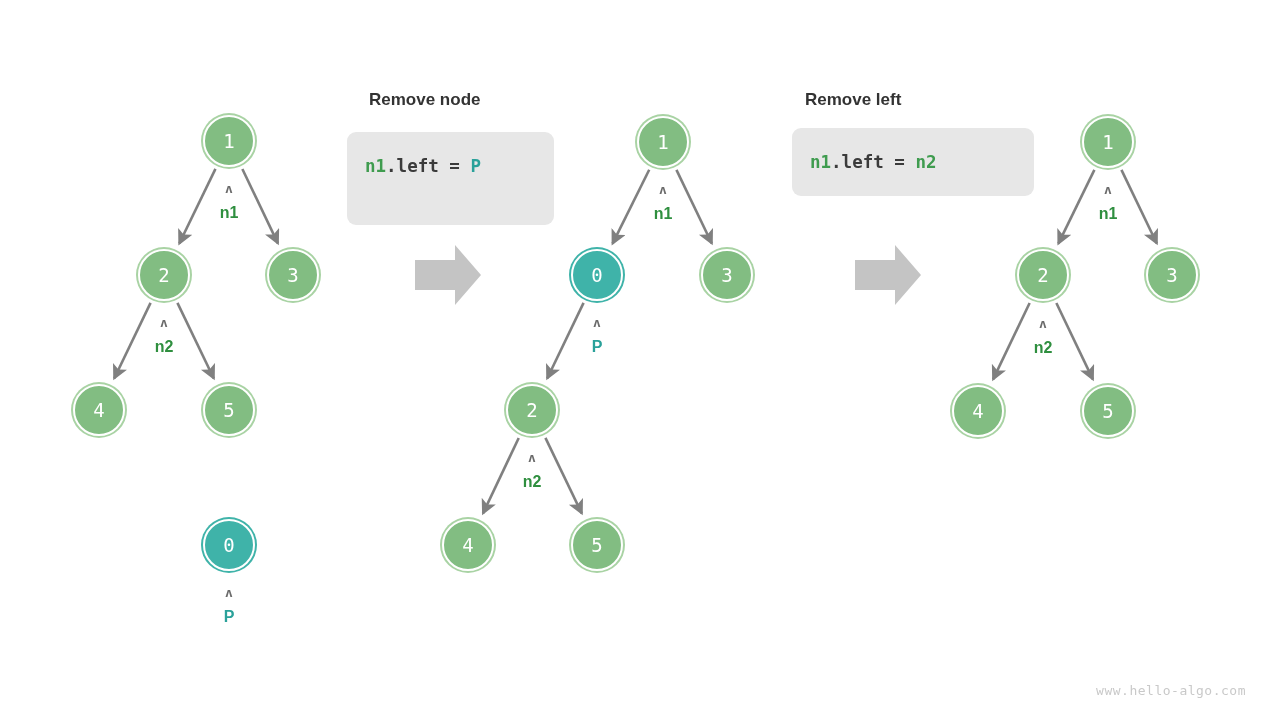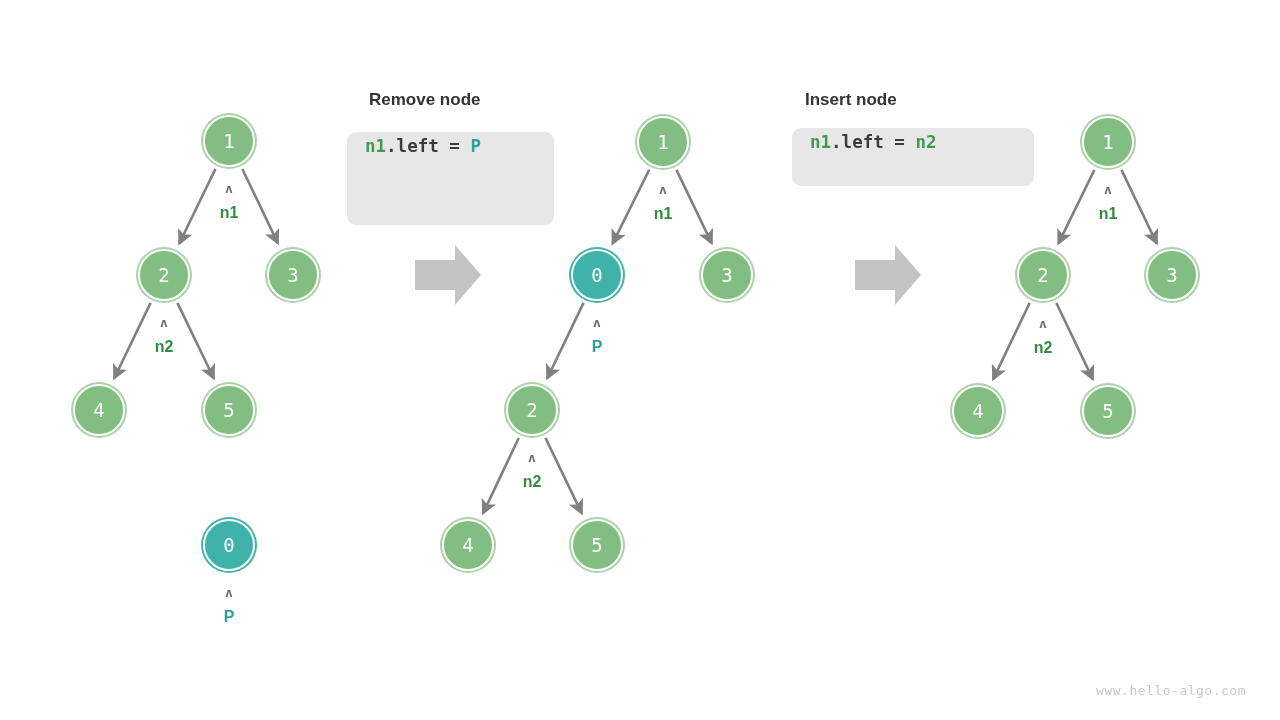--- a/index.html
+++ b/index.html
@@ -22,21 +22,21 @@
     white-space:nowrap;
   }
   .code-box{
     position:absolute;
     background:#e7e7e7;
     border-radius:9px;
     font-family:"DejaVu Sans Mono", monospace;
     font-size:17.5px;
     font-weight:bold;
     color:#3b3b3b;
-    padding:0 18px;
+    padding:20px 18px;
     line-height:1.62;
     white-space:pre;
     box-sizing:border-box;
   }
   .code-line{white-space:pre;}
   .tok-n{color:#3f9c4f;}
   .tok-p{color:#2aa19a;}
   .tok-plain{color:#3b3b3b;}
 
   .node{
@@ -117,21 +117,21 @@
         <line x1="1121.441968882092" y1="169.93409158309737" x2="1156.8235835202188" y2="243.46150950295458" stroke="#808080" stroke-width="2.6" marker-end="url(#ah)" stroke-linecap="butt"></line>
         <line x1="1029.632157205256" y1="302.96964030900307" x2="993.0927257360014" y2="379.421373844674" stroke="#808080" stroke-width="2.6" marker-end="url(#ah)" stroke-linecap="butt"></line>
         <line x1="1056.367842794744" y1="302.96964030900307" x2="1092.9072742639985" y2="379.421373844674" stroke="#808080" stroke-width="2.6" marker-end="url(#ah)" stroke-linecap="butt"></line>
       </g>
       <path d="M415,260 L455,260 L455,245 L481,275 L455,305 L455,290 L415,290 Z" fill="#c4c4c4"></path>
       <path d="M855,260 L895,260 L895,245 L921,275 L895,305 L895,290 L855,290 Z" fill="#c4c4c4"></path>
     </svg>
 
   <div id="overlay">
       <div class="panel-title" style="left: 369px; top: 90px;">Remove node</div>
-      <div class="panel-title" style="left: 805px; top: 90px;">Insert node</div>
+      <div class="panel-title" style="left: 805px; top: 90px;">Remove left</div>
       <div class="code-box" style="left: 347px; top: 132px; width: 207px; min-height: 93px;"><div class="code-line"><span class="tok-n">n1</span><span class="tok-plain">.left = </span><span class="tok-p">P</span></div></div>
       <div class="code-box" style="left: 792px; top: 128px; width: 242px; min-height: 58px;"><div class="code-line"><span class="tok-n">n1</span><span class="tok-plain">.left = </span><span class="tok-n">n2</span></div></div>
       <div class="node green" style="width: 52px; height: 52px; left: 203px; top: 115px;">
         <span>1</span>
       </div>
       <div class="node green" style="width: 52px; height: 52px; left: 138px; top: 249px;">
         <span>2</span>
       </div>
       <div class="node green" style="width: 52px; height: 52px; left: 267px; top: 249px;">
         <span>3</span>

